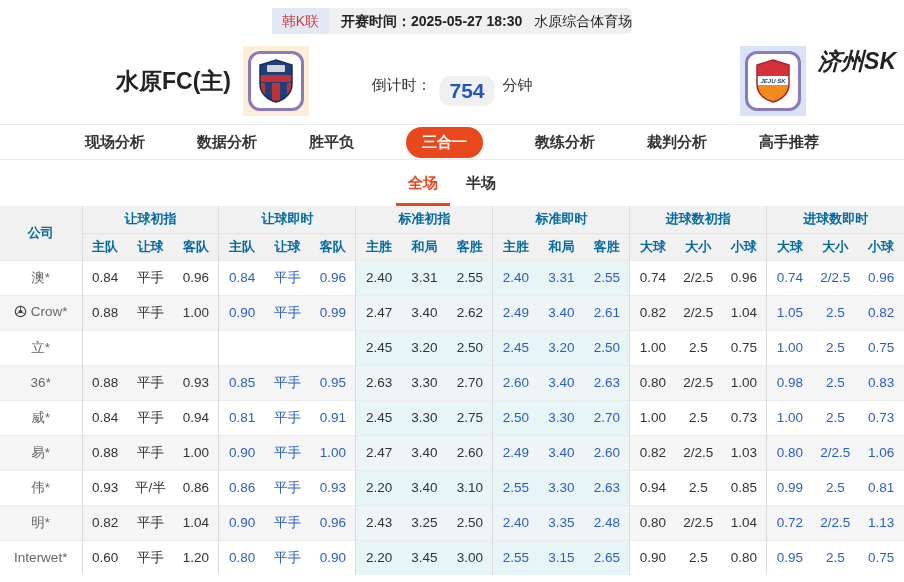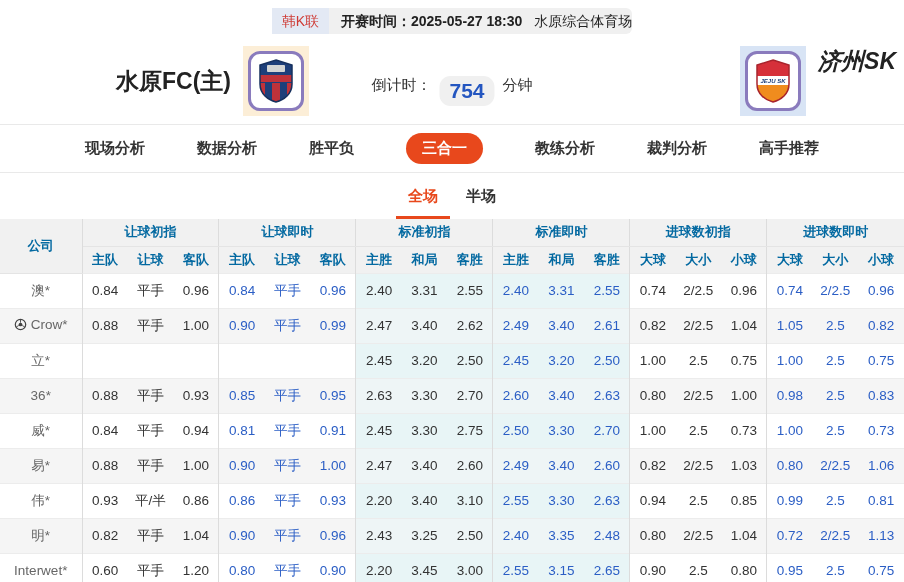--- a/index.html
+++ b/index.html
@@ -36,21 +36,21 @@
   .logo-tile.home{background:var(--home-logo-bg);}
   .logo-tile.away{background:var(--away-logo-bg);}
   .logo-frame{width:56px;height:60px;background:#fff;border:3px solid var(--logo-border);
     border-radius:12px;display:flex;align-items:center;justify-content:center;}
   .countdown{position:absolute;left:50%;top:50%;transform:translate(-50%,-50%);
     display:flex;align-items:flex-start;gap:8px;font-size:15px;color:#333;margin-top:10px;}
   .countdown-value{font-size:21px;font-weight:bold;color:var(--countdown-blue);
     background:#f0f0f0;border-radius:11px;padding:3px 10px;}
 
   
-  .nav{border-top:1px solid #e9e9e9;border-bottom:1px solid #e9e9e9;height:49px;
+  .nav{border-top:1px solid #e9e9e9;border-bottom:1px solid #e9e9e9;height:36px;
     display:flex;align-items:center;justify-content:center;gap:52px;
     font-size:15px;font-weight:bold;}
   .nav-tab{color:#333;cursor:pointer;}
   .nav-tab.active{background:var(--accent-orange);color:#fff;border-radius:16px;padding:6px 16px;}
 
   
   .sub-tabs{height:46px;display:flex;align-items:center;justify-content:center;gap:20px;
     font-size:15px;font-weight:bold;}
   .sub-tab{color:#333;position:relative;padding:13px 4px;cursor:pointer;}
   .sub-tab.active{color:var(--accent-orange);}

